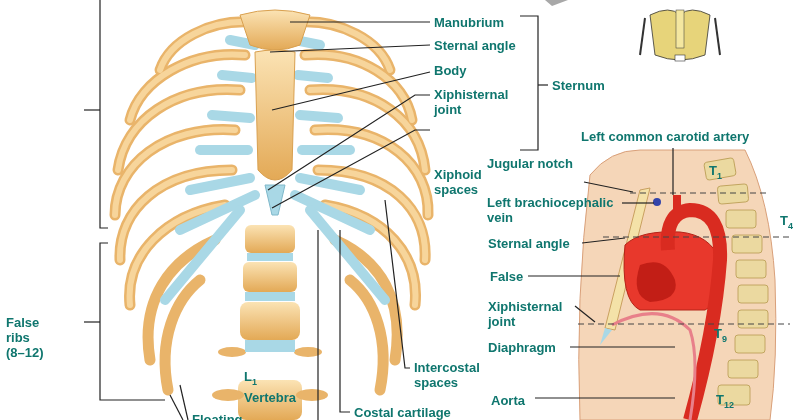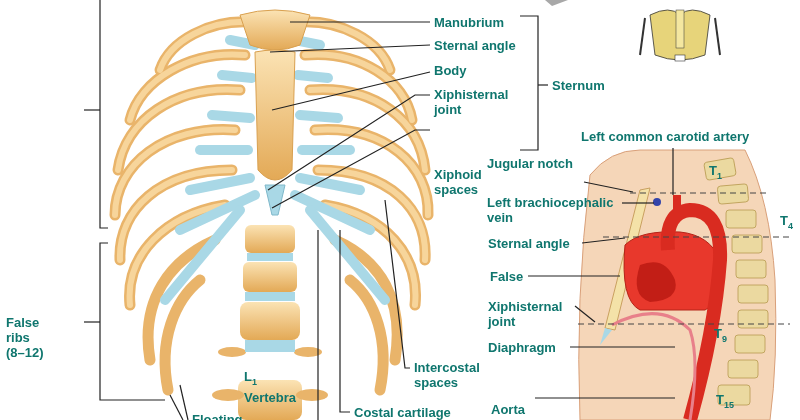--- a/index.html
+++ b/index.html
@@ -209,20 +209,20 @@
     <div>Left brachiocephalic</div>
     <div>vein</div>
   </div>
   <div class="lbl" style="left:488px;top:236px;">Sternal angle</div>
   <div class="lbl" style="left:490px;top:269px;">False</div>
   <div class="lbl" style="left:488px;top:299px;">
     <div>Xiphisternal</div>
     <div>joint</div>
   </div>
   <div class="lbl" style="left:488px;top:340px;">Diaphragm</div>
-  <div class="lbl" style="left:491px;top:402px;">Aorta</div>
+  <div class="lbl" style="left:491px;top:393px;">Aorta</div>
 
   <div class="lbl" style="left:709px;top:163px;text-align:center;"><span>T</span><sub>1</sub></div>
   <div class="lbl" style="left:733px;top:213px;margin-left:47px;"><span>T</span><sub>4</sub></div>
   <div class="lbl" style="left:714px;top:326px;"><span>T</span><sub>9</sub></div>
-  <div class="lbl" style="left:716px;top:392px;"><span>T</span><sub>15</sub></div>
+  <div class="lbl" style="left:716px;top:392px;"><span>T</span><sub>12</sub></div>
 
 </div>
 
 </body></html>

